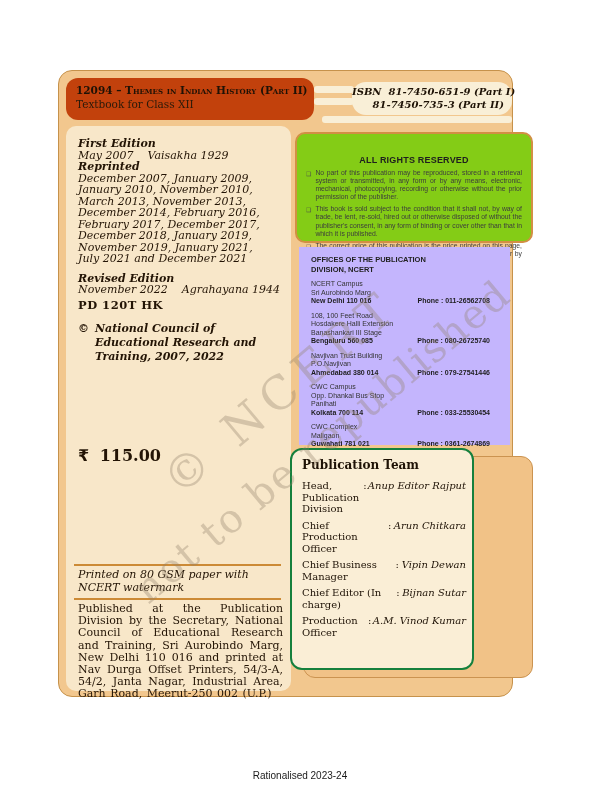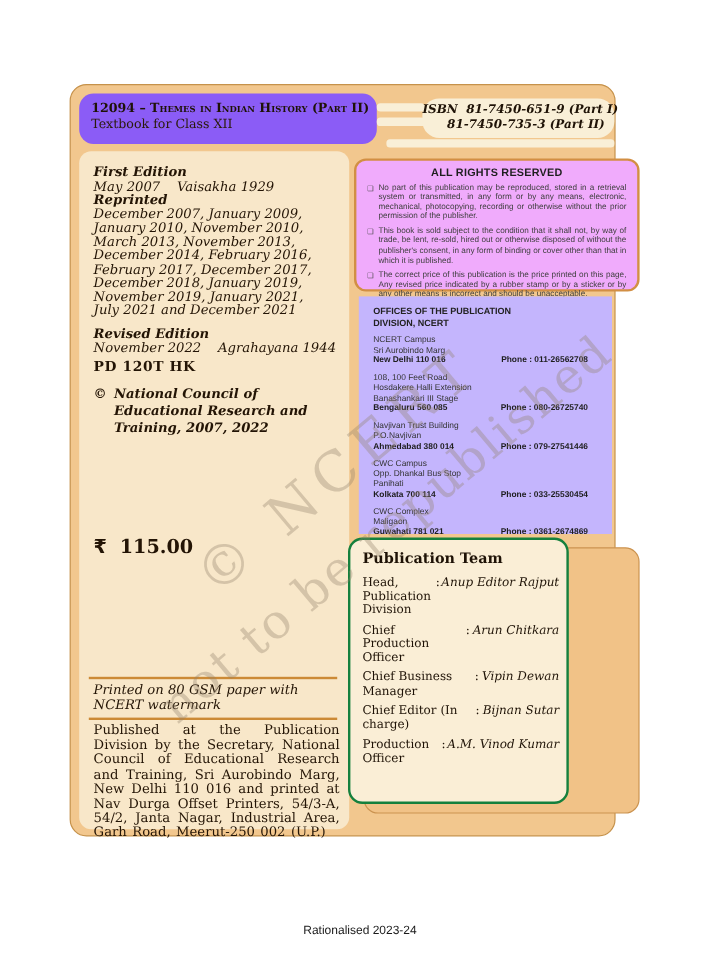--- a/index.html
+++ b/index.html
@@ -7,21 +7,21 @@
   .page { position:relative; width:600px; height:797px; background:#ffffff; overflow:hidden; }
 
   .main-box{
     position:absolute; left:58px; top:70px; width:455px; height:627px;
     background:#f2c78e; border:1.5px solid #c6924b; border-radius:14px;
   }
 
   
   .title-box{
     position:absolute; left:66px; top:78px; width:248px; height:42px;
-    background:#8b5cf6; border-radius:12px; padding:6px 0 4px 10px;
+    background:#c2410c; border-radius:12px; padding:6px 0 4px 10px;
   }
   .book-title{ font-weight:bold; font-size:10.5px; font-variant:small-caps; white-space:nowrap; color:#1e1206;}
   .book-subtitle{ font-size:10.5px; color:#2a1a0a; margin-top:2px;}
   .stripe{ position:absolute; background:#f9efd7; border-radius:3px; }
   .s1{ left:314px; top:86px; width:40px; height:7px; }
   .s2{ left:314px; top:98px; width:40px; height:7px; }
   .s3{ left:322px; top:116px; width:190px; height:7px; }
   .isbn-box{
     position:absolute; left:352px; top:82px; width:160px; height:33px;
     background:#f9efd7; border-radius:14px; text-align:right; padding:4px 8px 0 0;
@@ -46,22 +46,22 @@
   .price-row .cur{ font-family:"DejaVu Sans", sans-serif; font-weight:bold; margin-right:5px; }
   .rule{ border-top:2px solid #cc8a36; left:8px; right:10px; }
   .rule1{ top:438px; }
   .rule2{ top:472px; }
   .paper-note{ top:443px; font-style:italic; font-size:11px; line-height:12.5px; }
   .imprint{ top:477px; font-size:11px; line-height:12.2px; text-align:justify; word-spacing:1px; }
 
   
   .rights-box{
     position:absolute; left:295px; top:132px; width:238px; height:111px;
-    background:#f0abfc; border:2px solid #d28f44; border-radius:10px;
-    padding:5px 9px 0 9px; font-family:"Liberation Sans", sans-serif;
+    background:#84cc16; border:2px solid #d28f44; border-radius:10px;
+    padding:21px 9px 0 9px; font-family:"Liberation Sans", sans-serif;
   }
   .rights-title{ text-align:center; font-weight:bold; font-size:9px; letter-spacing:0.2px; color:#1f1f1f; margin-bottom:4px; }
   .rights-item{ display:flex; margin-bottom:4px; }
   .rights-item .bullet{ font-size:6px; margin-right:4px; color:#4a4a4a; line-height:8px; padding-top:1px; font-family:"DejaVu Sans", sans-serif;}
   .rights-item .rtext{ font-size:6.8px; line-height:8.1px; color:#3d3d3d; text-align:justify; }
 
   
   .offices-panel{
     position:absolute; left:299px; top:247px; width:211px; height:198px;
     background:#c4b5fd; padding:8px 10px 4px 12px;

